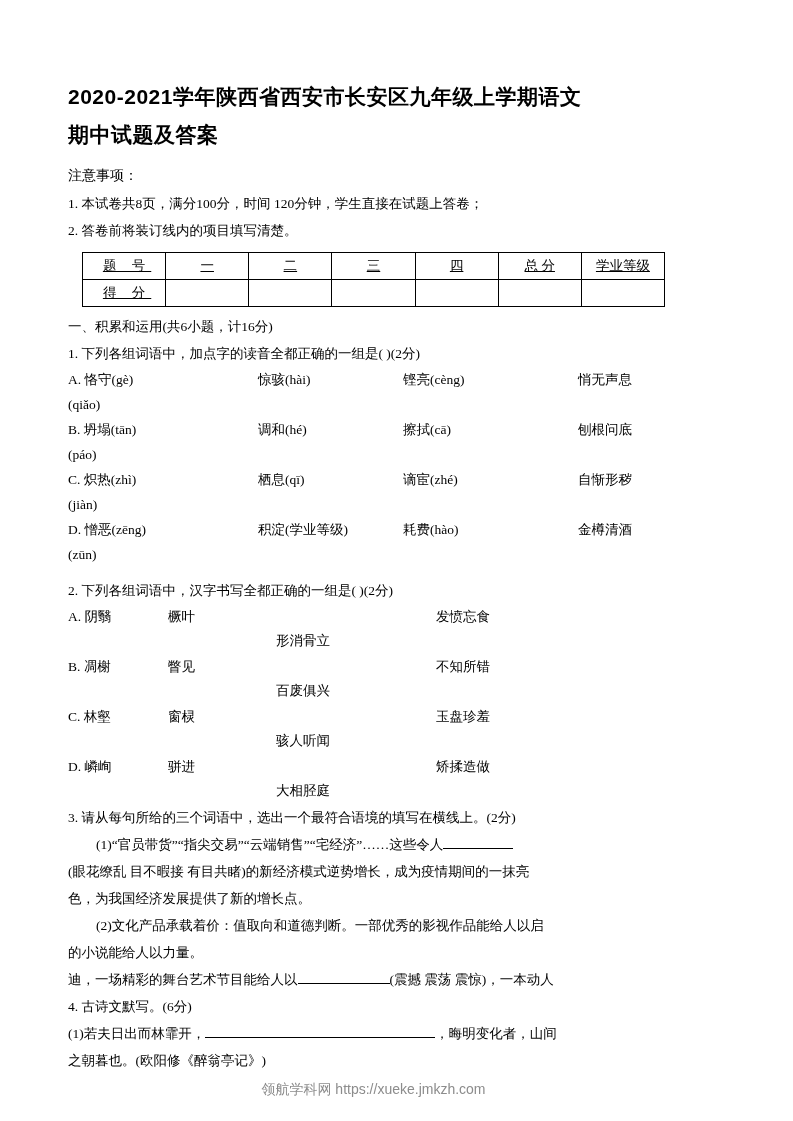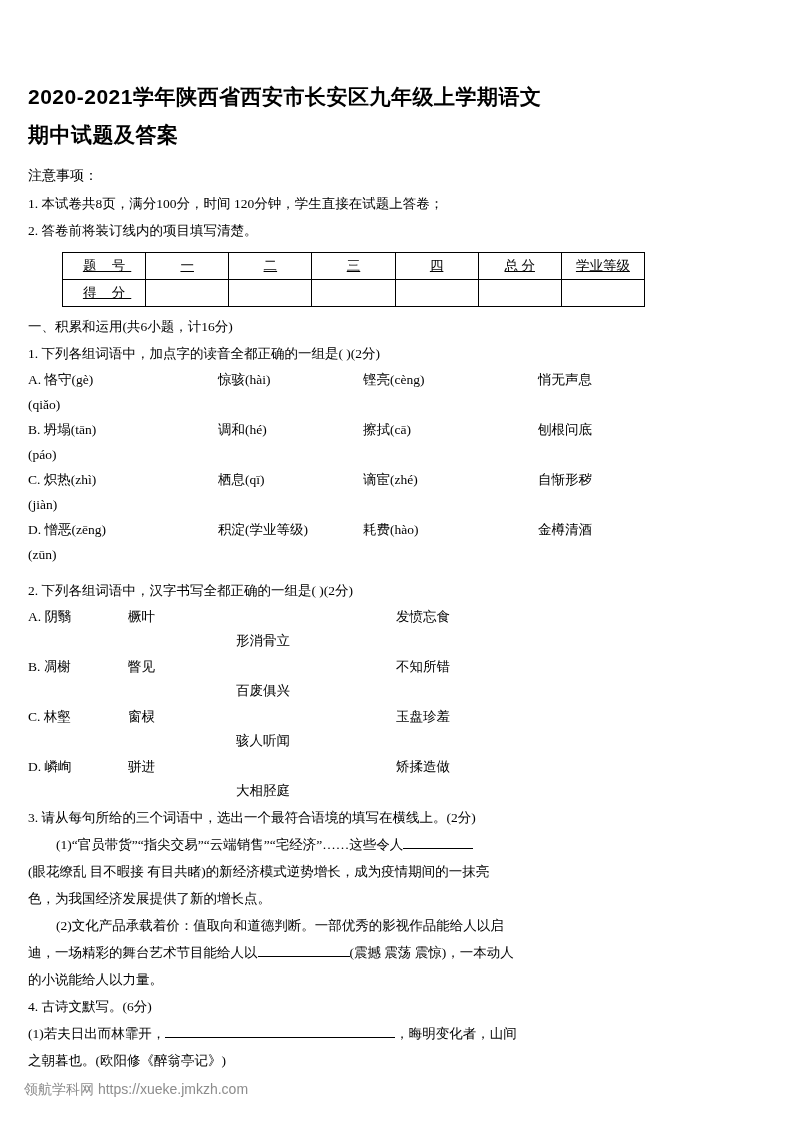--- a/index.html
+++ b/index.html
@@ -13,21 +13,21 @@
     font-family: "Liberation Serif", serif;
     color: #000000;
     position: relative;
     overflow: hidden;
   }
   .page {
     position: relative;
     width: 747px;
     height: 1121px;
     box-sizing: border-box;
-    padding: 78px 68px 0 28px;
+    padding: 78px 68px 0 68px;
   }
   .doc-title {
     font-family: "Liberation Sans", sans-serif;
     font-size: 21px;
     font-weight: bold;
     line-height: 38px;
     letter-spacing: 0.5px;
     margin: 0 0 6px 0;
   }
   .notice-head {
@@ -99,25 +99,24 @@
     display: inline-block;
     border-bottom: 1px solid #000;
     height: 14px;
     vertical-align: baseline;
   }
   .footer {
     position: absolute;
     left: 0;
     bottom: 22px;
     width: 100%;
-    text-align: left;
+    text-align: center;
     font-size: 14px;
     color: #8c8c8c;
     font-family: "Liberation Sans", sans-serif;
-    margin-left: 24px;
   }
 </style>
 </head>
 <body>
 
 <div class="page">
 
   <h1 class="doc-title">
     <span>2020-2021学年陕西省西安市长安区九年级上学期语文</span><br>
     <span>期中试题及答案</span>
@@ -211,24 +210,24 @@
     <span class="d4">矫揉造做</span>
   </div>
 
   <div class="q-line">3. 请从每句所给的三个词语中，选出一个最符合语境的填写在横线上。(2分)</div>
   <div class="para" style="text-indent:28px;">
     <span>(1)“官员带货”“指尖交易”“云端销售”“宅经济”……这些令人</span><span class="blank-u" style="width:70px;"></span>
   </div>
   <div class="para">(眼花缭乱   目不暇接  有目共睹)的新经济模式逆势增长，成为疫情期间的一抹亮</div>
   <div class="para">色，为我国经济发展提供了新的增长点。</div>
   <div class="para" style="text-indent:28px;">(2)文化产品承载着价：值取向和道德判断。一部优秀的影视作品能给人以启</div>
+  <div class="para">的小说能给人以力量。</div>
   <div class="para">
     <span>迪，一场精彩的舞台艺术节目能给人以</span><span class="blank-u" style="width:92px;"></span><span>(震撼   震荡   震惊)，一本动人</span>
   </div>
-  <div class="para">的小说能给人以力量。</div>
 
   <div class="q-line">4. 古诗文默写。(6分)</div>
   <div class="para">
     <span>(1)若夫日出而林霏开，</span><span class="blank-u" style="width:230px;"></span><span>，晦明变化者，山间</span>
   </div>
   <div class="para">之朝暮也。(欧阳修《醉翁亭记》)</div>
 
   <div class="footer">领航学科网 https://xueke.jmkzh.com</div>
 </div>
 

